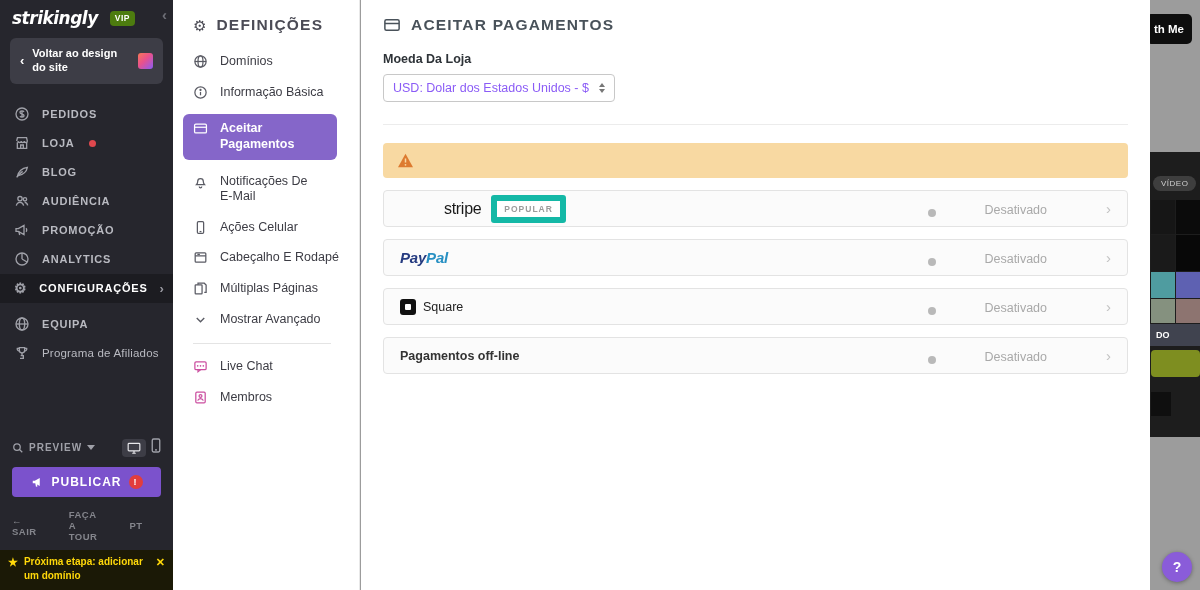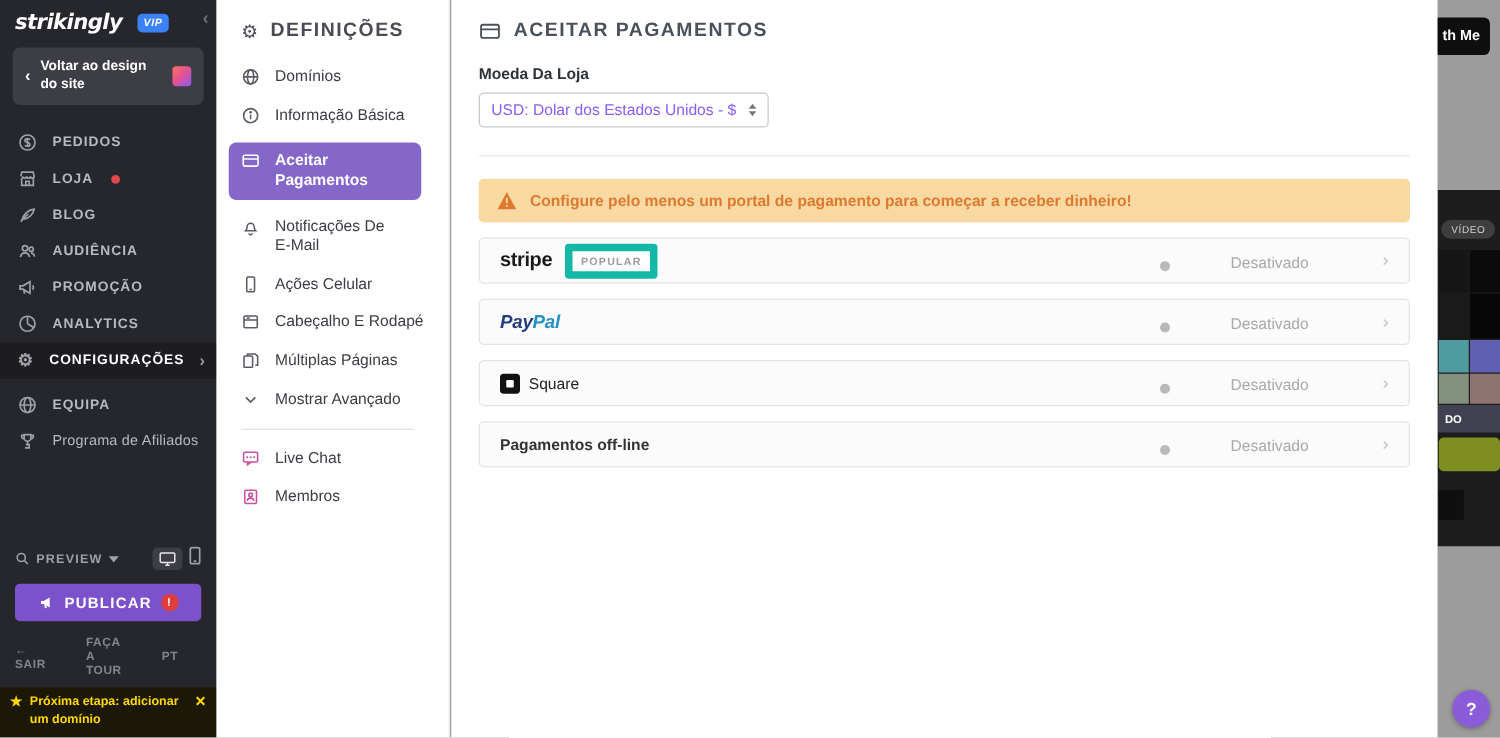--- a/index.html
+++ b/index.html
@@ -3,21 +3,21 @@
 <meta charset="utf-8">
 <style>
   * { margin:0; padding:0; box-sizing:border-box; }
   html,body { width:1200px; height:590px; overflow:hidden; }
   body { font-family:"Liberation Sans", sans-serif; background:#9c9c9c; position:relative; }
 
   
   .sidebar { position:absolute; left:0; top:0; bottom:0; width:173px; background:#26262d; display:flex; flex-direction:column; overflow:hidden; z-index:3; }
   .logo-row { display:flex; align-items:center; gap:12px; padding:8px 10px 0 12px; position:relative; }
   .logo { font-family:"DejaVu Sans", sans-serif; font-style:italic; font-weight:700; font-size:17px; color:#fff; letter-spacing:-0.5px; }
-  .vip-badge { background:#3b82f6; color:#fff; font-size:8.5px; font-weight:700; padding:2.5px 5px; border-radius:4px; letter-spacing:0.5px;font-style:italic; }
+  .vip-badge { background:#4d7c0f; color:#fff; font-size:8.5px; font-weight:700; padding:2.5px 5px; border-radius:4px; letter-spacing:0.5px; }
   .collapse-chev { position:absolute; right:6px; top:6px; color:#6d6e76; font-size:15px; font-weight:700; cursor:pointer; }
   .back-card { margin:10px 10px 0; background:#3d3d46; border-radius:6px; padding:9px 10px; display:flex; align-items:center; gap:8px; cursor:pointer; }
   .back-chev { color:#fff; font-weight:700; font-size:13px; }
   .back-text { color:#fff; font-size:11px; font-weight:700; line-height:1.25; flex:1; }
   .back-doc { width:15px; height:16px; border-radius:3px; background:linear-gradient(135deg,#f97856 0%,#e8518d 45%,#8b5cf6 100%); flex-shrink:0; }
   .nav { margin-top:16px; }
   .nav-item { height:29px; display:flex; align-items:center; gap:12px; padding:0 14px; font-size:11px; font-weight:700; letter-spacing:0.8px; color:#b9bac1; cursor:pointer; }
   .nav-item svg { width:16px; height:16px; color:#9fa0a8; flex-shrink:0; }
   .nav-item .glyph { width:16px; text-align:center; font-size:14px; color:#9fa0a8; line-height:1; }
   .nav-item.active { background:#1c1c21; color:#fff; }
@@ -66,21 +66,21 @@
   .step-down { width:0; height:0; border:3.5px solid transparent; border-top:4.5px solid #777; }
   .hr { border-top:1px solid #ececec; margin:22px 0 18px; }
   .warning { background:#f8d9a2; border-radius:4px; padding:10px 14px; display:flex; align-items:center; gap:10px; margin:12px 0 12px; }
   .warning svg { width:17px; height:15px; flex-shrink:0; }
   .warning-text { color:#dd7a2f; font-size:12.5px; font-weight:700; }
   .gateway { background:#fbfbfb; border:1px solid #e3e3e3; border-radius:4px; height:37px; display:flex; align-items:center; padding:0 16px; margin-bottom:12px; cursor:pointer; }
   .gw-right { margin-left:auto; display:flex; align-items:flex-end;gap:41px; }
   .status-dot { width:8px; height:8px; border-radius:50%; background:#b9b9b9; margin-right:7px; }
   .status-text { font-size:12.5px; color:#a9a9a9; }
   .gw-chev { color:#c2c2c2; font-size:15px; margin-left:18px; }
-  .stripe-logo { font-size:16px; font-weight:700; color:#1a1a1a; letter-spacing:-0.3px; }
+  .stripe-logo { font-size:16px; font-weight:400; color:#1a1a1a; letter-spacing:-0.3px;margin-left:44px; }
   .popular-badge { border:6px solid #14b8a6; border-radius:3px; color:#9b9b9b; font-size:8.5px; font-weight:700; letter-spacing:1px; padding:3px 7px; margin-left:10px; background:#fff; }
   .paypal-logo { font-style:italic; font-weight:800; font-size:15px; letter-spacing:-0.2px; }
   .pp-pay { color:#253b80; } .pp-pal { color:#2790c3; }
   .square-logo { display:flex; align-items:center; gap:7px; }
   .square-mark { width:16px; height:16px; background:#111; border-radius:3px; position:relative; }
   .square-mark::after { content:""; position:absolute; inset:5px; background:#fff; border-radius:1px; }
   .square-text { font-size:12.5px; color:#222; }
   .offline-label { font-size:12.5px; font-weight:700; color:#333; }
 
   
@@ -333,21 +333,20 @@
 
   <div class="hr"></div>
 
 
   <div class="warning">
     <svg viewBox="0 0 24 22">
         <path d="M12 1L23 21H1z" fill="#dd7a2f"></path>
         <path d="M12 8v6" stroke="#f8d9a2" stroke-width="2.2"></path>
         <circle cx="12" cy="17.3" r="1.3" fill="#f8d9a2"></circle>
       </svg>
-    <span class="warning-text">Configure pelo menos um portal de pagamento para começar a receber dinheiro!</span>
   </div>
 
   <div class="gateway">
     <span class="stripe-logo">stripe</span>
     <span class="popular-badge">POPULAR</span>
     <span class="gw-right">
       <span class="status-dot"></span>
       <span class="status-text">Desativado</span>
       <span class="gw-chev">›</span>
     </span>

